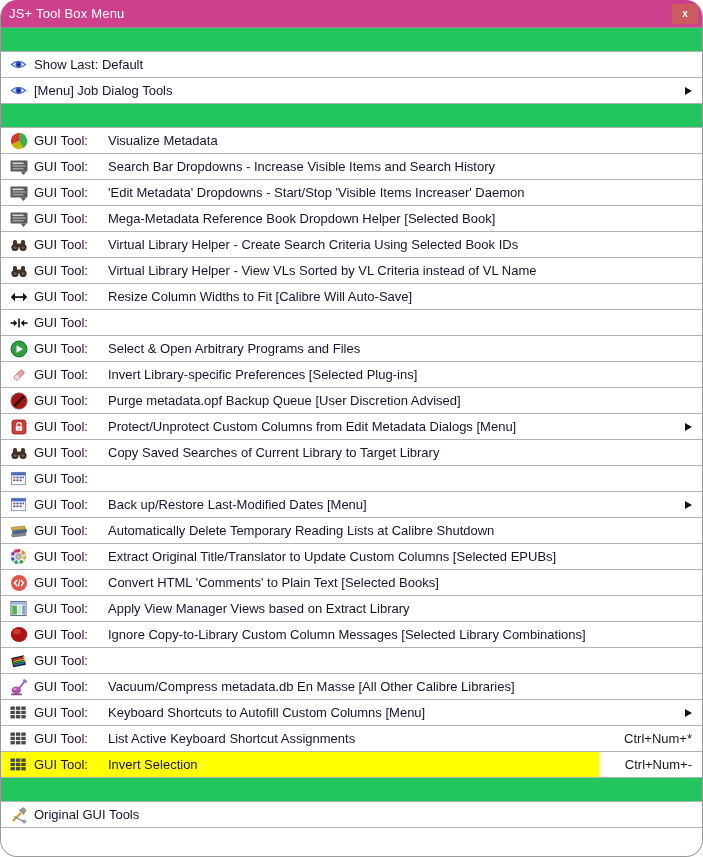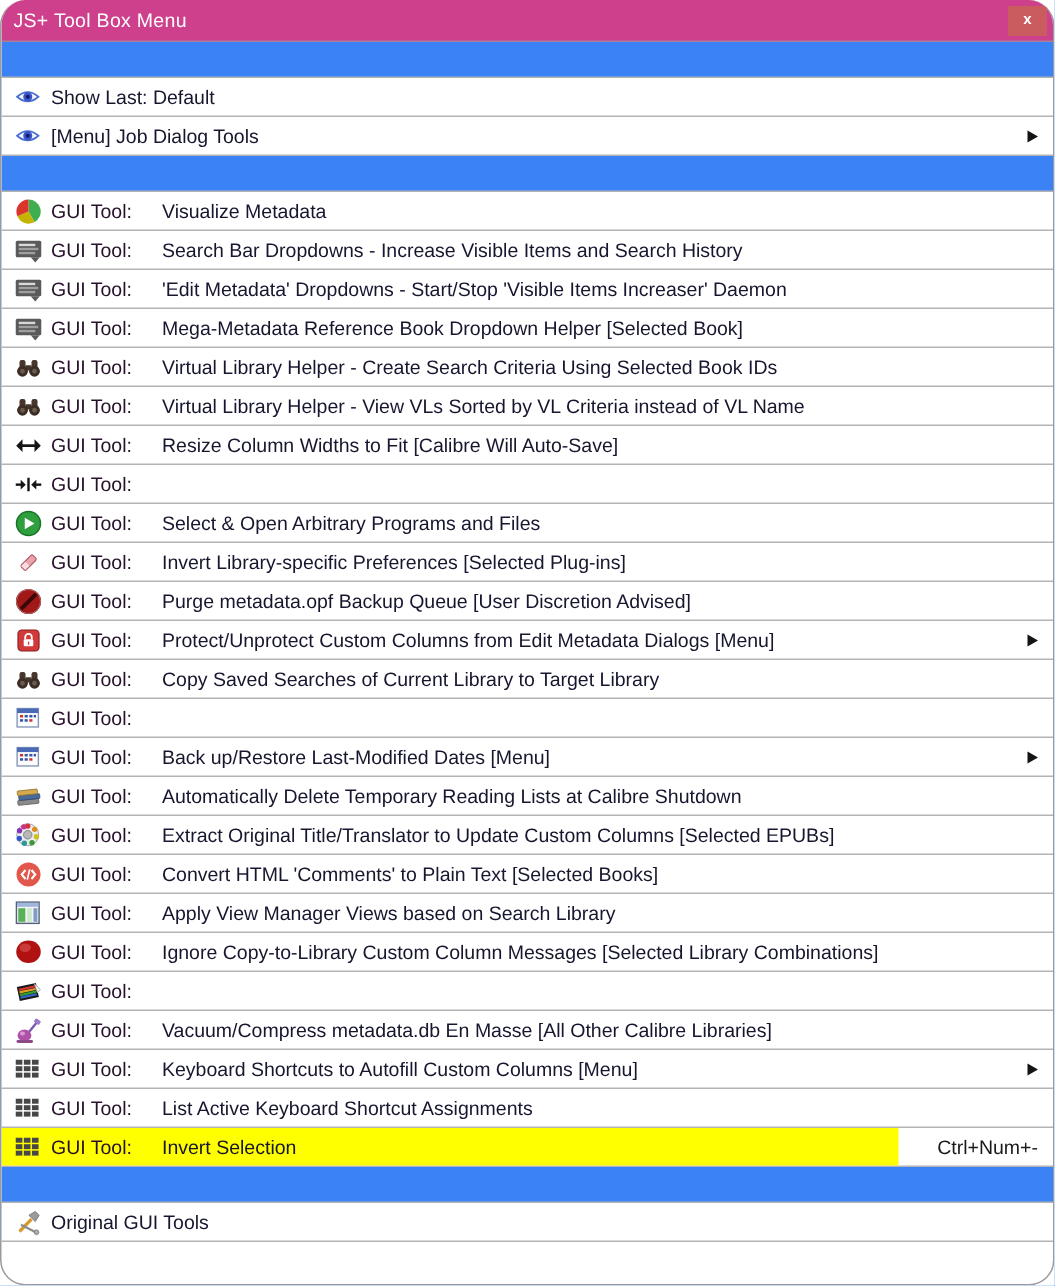--- a/index.html
+++ b/index.html
@@ -1,21 +1,21 @@
 <!DOCTYPE html>
 <html><head>
 <meta charset="utf-8">
 <style>
   html,body{margin:0;padding:0;background:#fff;}
   body{width:703px;height:857px;font-family:"Liberation Sans",sans-serif;-webkit-font-smoothing:antialiased;}
   .window{width:703px;height:857px;box-sizing:border-box;border-left:1px solid #9a9a9a;border-right:1px solid #9a9a9a;border-bottom:1px solid #9a9a9a;background:#fff;overflow:hidden;border-radius:17px;}
   .titlebar{height:28px;background:#ce3f8c;position:relative;display:flex;align-items:center;border-bottom:1px solid #a9809b;box-sizing:border-box;}
   .titlebar .title{color:#fff;font-size:13px;padding-left:8px;letter-spacing:0.2px;}
   .close{position:absolute;right:4px;top:4px;width:26px;height:20px;background:#ca5c60;color:#fff;border:none;font-size:10px;font-weight:bold;font-family:"Liberation Sans",sans-serif;line-height:20px;text-align:center;padding:0;cursor:default;}
-  .menu{background:#3b82f6;}
+  .menu{background:#22c55e;}
   .spacer{height:23px;border-bottom:1px solid #b3b3b3;}
   .row{height:26px;box-sizing:border-box;border-bottom:1px solid #b3b3b3;display:flex;align-items:stretch;background:#fff;}
   .row-main{width:598px;flex-shrink:0;display:flex;align-items:center;}
   .row.highlight .row-main{background:#ffff00;}
   .row-right{flex:1;display:flex;align-items:center;justify-content:flex-end;padding-right:10px;}
   .icon{width:19px;height:19px;margin-left:8px;margin-right:6px;display:inline-flex;align-items:center;justify-content:center;flex-shrink:0;}
   .prefix{width:58px;flex-shrink:0;font-size:13px;color:#26102a;}
   .label{font-size:13px;color:#16162e;margin-left:16px;white-space:nowrap;}
   .toprow .label{margin-left:0;}
   .shortcut{font-size:13px;color:#1a1a1a;}
@@ -365,21 +365,21 @@
             <span class="icon">
               <svg width="17" height="17" viewBox="0 0 18 18">
                 <rect x="1" y="1.5" width="16" height="15" fill="#f5f5f5" stroke="#55617a" stroke-width="1"></rect>
                 <rect x="1.5" y="2" width="15" height="2.8" fill="#9fb6dd"></rect>
                 <rect x="2.3" y="5.8" width="5" height="9.6" fill="#58b058"></rect>
                 <rect x="8.5" y="5.8" width="3.4" height="9.6" fill="#cfe8cf"></rect>
                 <rect x="13" y="5.8" width="2.8" height="9.6" fill="#7e9cc8"></rect>
               </svg>
             </span>
             <span class="prefix">GUI Tool:</span>
-            <span class="label">Apply View Manager Views based on Search Library</span>
+            <span class="label">Apply View Manager Views based on Extract Library</span>
           </div>
           <div class="row-right"></div>
         </div>
         <div class="row">
           <div class="row-main">
             <span class="icon">
               <svg width="18" height="17" viewBox="0 0 18 17">
                 <ellipse cx="9" cy="8.5" rx="8.2" ry="7.5" fill="#b01212"></ellipse>
                 <ellipse cx="6.8" cy="5.8" rx="3.8" ry="2.8" fill="#d85050" opacity="0.65"></ellipse>
               </svg>
@@ -460,20 +460,23 @@
                   <rect x="11.3" y="4.8" width="4.4" height="3.3"></rect>
                   <rect x="0.5" y="9.1" width="4.4" height="3.3"></rect>
                   <rect x="5.9" y="9.1" width="4.4" height="3.3"></rect>
                   <rect x="11.3" y="9.1" width="4.4" height="3.3"></rect>
                 </g>
               </svg>
             </span>
             <span class="prefix">GUI Tool:</span>
             <span class="label">List Active Keyboard Shortcut Assignments</span>
           </div>
+          <div class="row-right">
+            <span class="shortcut">Ctrl+Num+*</span>
+          </div>
         </div>
         <div class="row highlight">
           <div class="row-main">
             <span class="icon">
               <svg width="17" height="13" viewBox="0 0 17 13">
                 <g fill="#474747">
                   <rect x="0.5" y="0.5" width="4.4" height="3.3"></rect>
                   <rect x="5.9" y="0.5" width="4.4" height="3.3"></rect>
                   <rect x="11.3" y="0.5" width="4.4" height="3.3"></rect>
                   <rect x="0.5" y="4.8" width="4.4" height="3.3"></rect>

